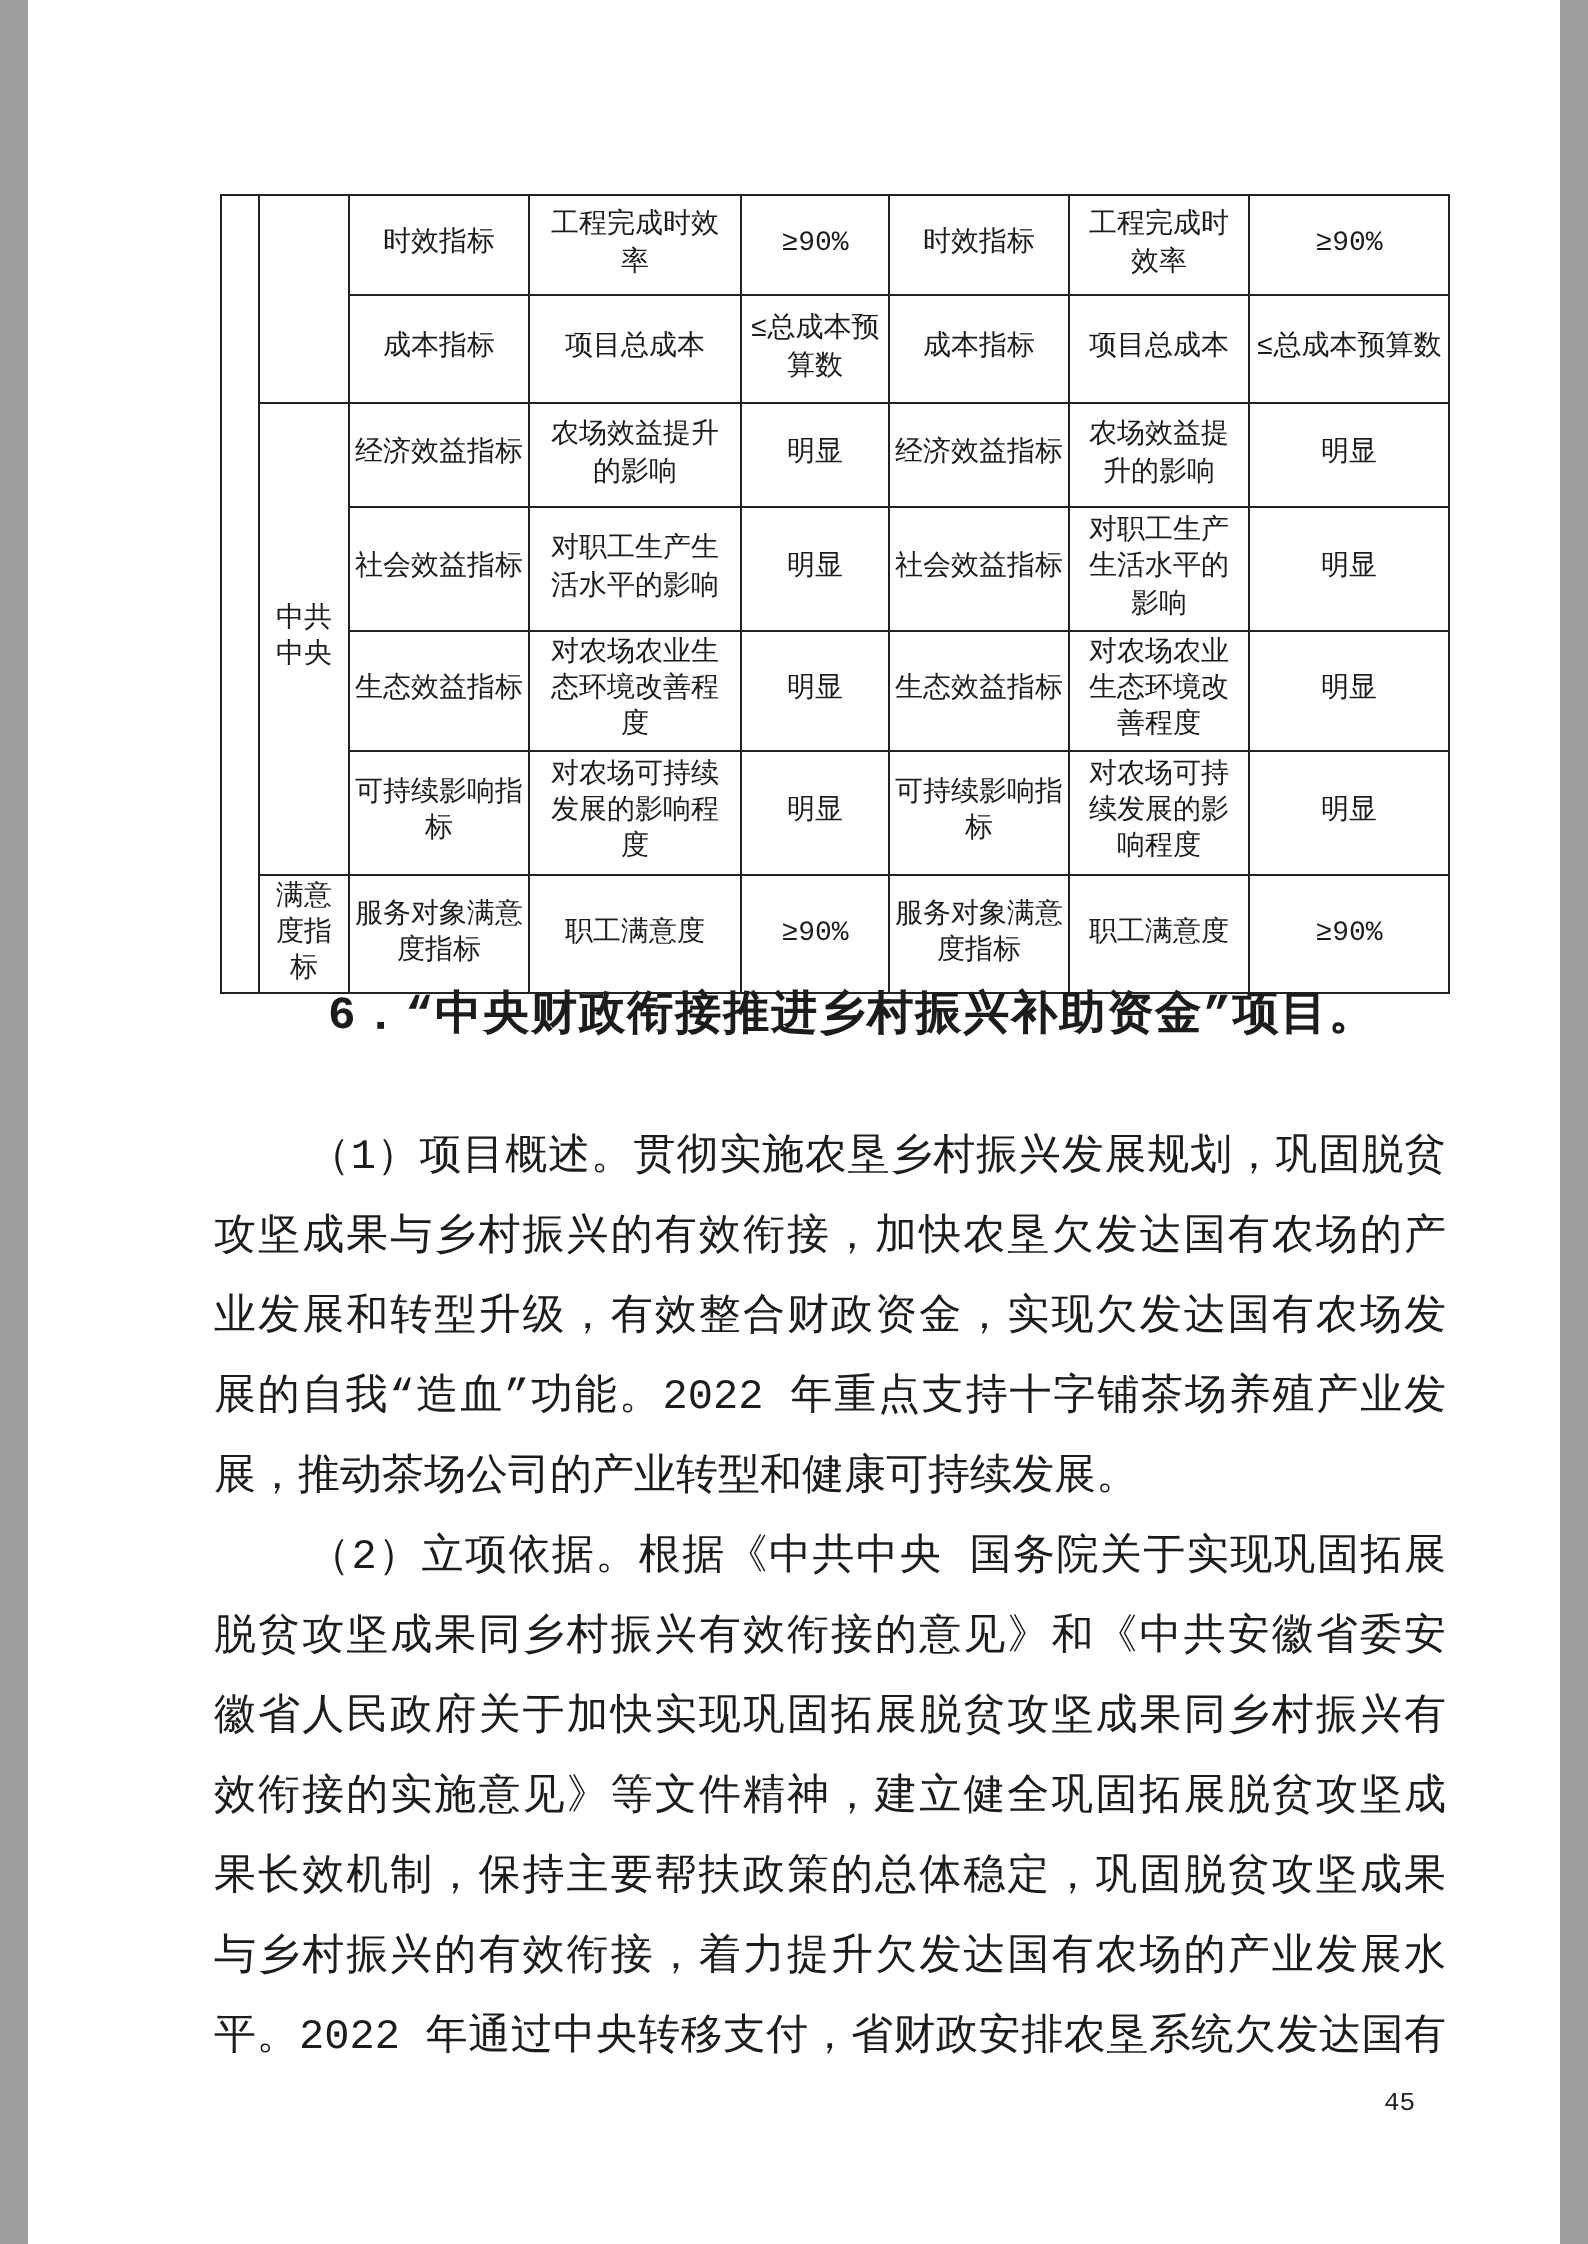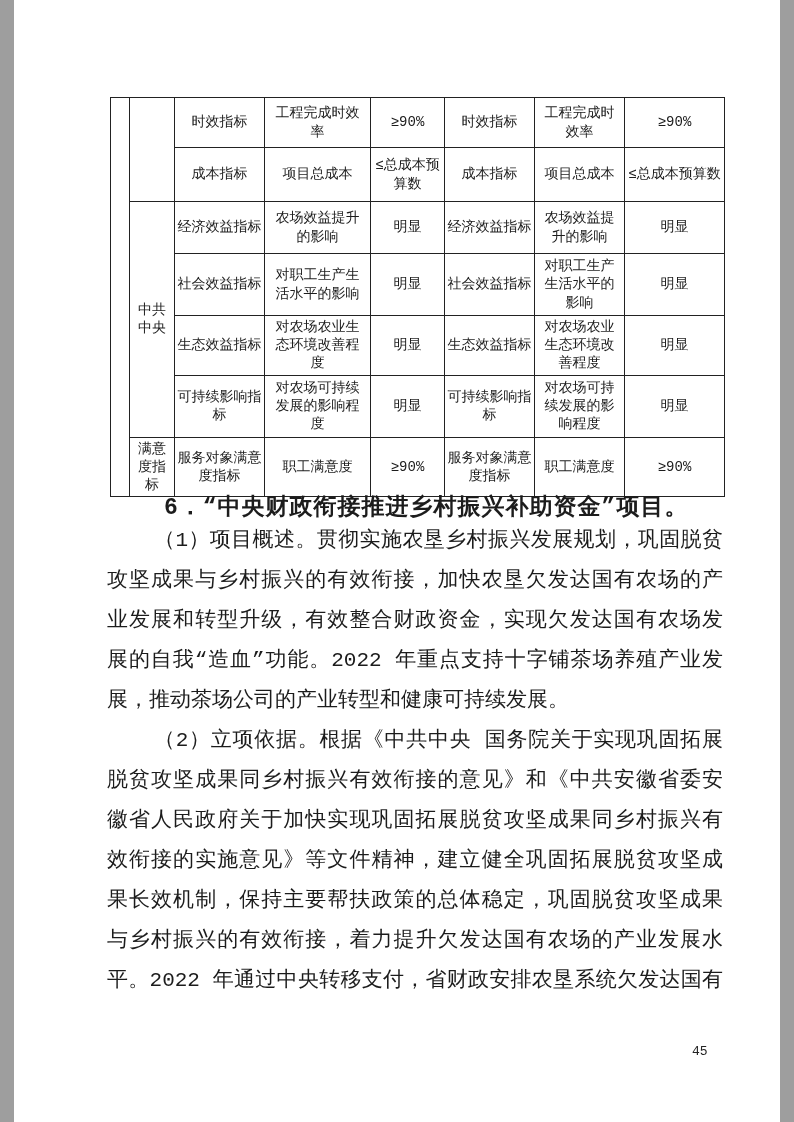--- a/index.html
+++ b/index.html
@@ -44,21 +44,21 @@
 
   
   .heading {
     position:absolute; left:98px; top:491px; width:625px;
     font-size:23px; font-weight:700;
     text-indent:52px; letter-spacing:1px;
     white-space:nowrap;
   }
 
   
-  .bodytext { position:absolute; left:93px; top:521px; width:616px; }
+  .bodytext { position:absolute; left:93px; top:560px; width:616px; }
   .line {
     height:40px; line-height:40px;
     font-size:21px;
     text-align:justify; text-align-last:justify;
     text-justify:inter-character;
     white-space:nowrap;
   }
   .line.indent { text-indent:47px; }
   .line.para-end { text-align-last:left; }
 

